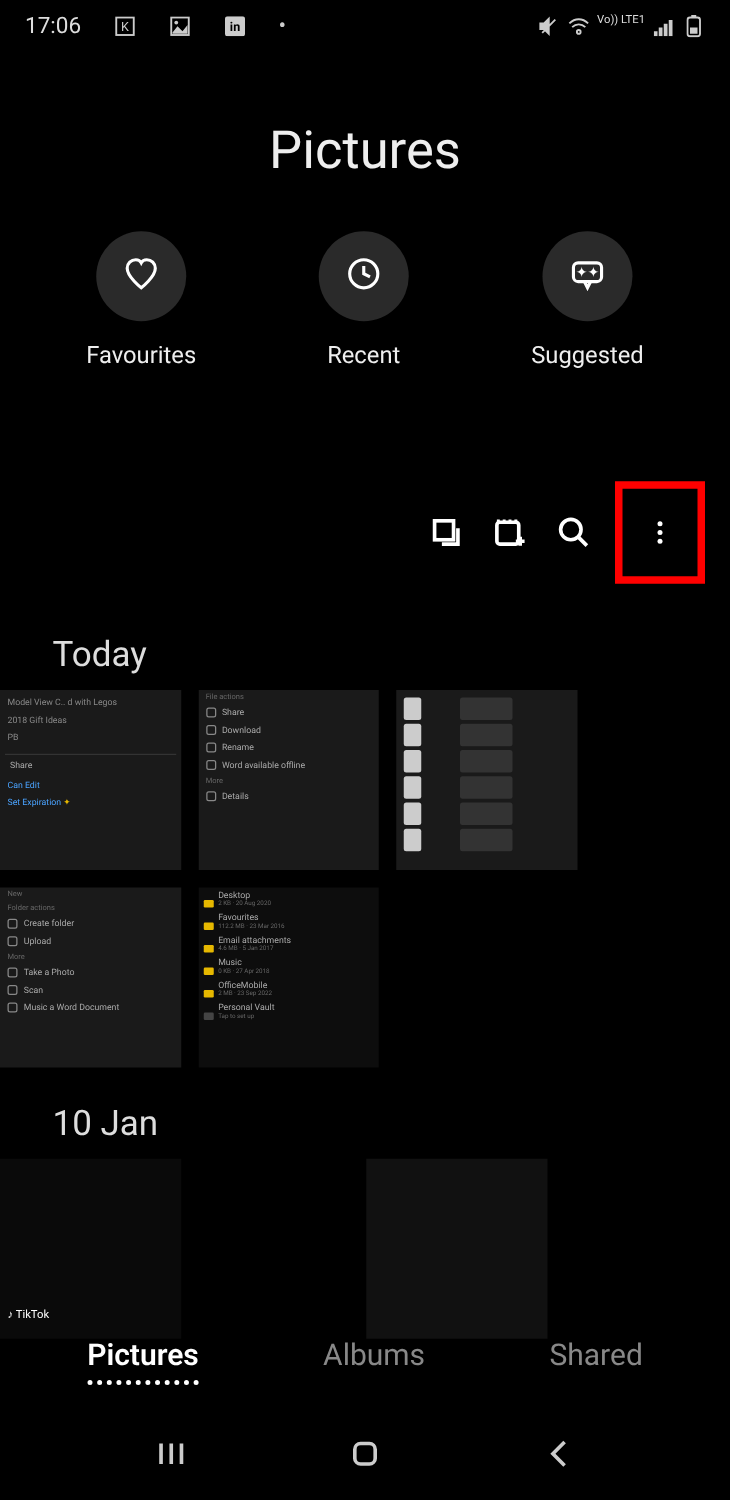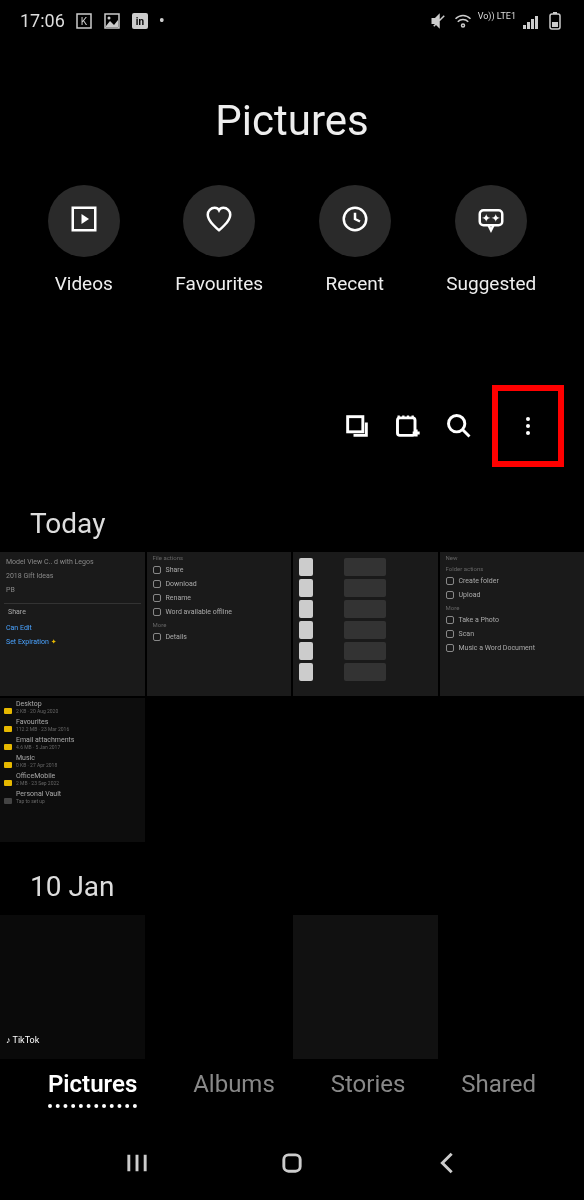--- a/index.html
+++ b/index.html
@@ -13,21 +13,21 @@
   position: relative;
 }
 .status-bar {
   display: flex;
   justify-content: space-between;
   align-items: center;
   padding: 10px 20px;
   font-size: 18px;
   color: #ddd;
 }
-.status-left { display: flex; align-items: center; gap: 10px; text-align: right; }
+.status-left { display: flex; align-items: center; gap: 26px; text-align: right; }
 .status-right { display: flex; align-items: flex-start; gap: 6px; }
 .status-icon { width: 18px; height: 18px; display: inline-flex; align-items: center; justify-content: center; }
 .page-title {
   text-align: center;
   font-size: 42px;
   font-weight: 400;
   margin-top: 55px;
   color: #eee;
 }
 .categories {
@@ -71,28 +71,28 @@
   width: 72px;
   height: 82px;
   border: 6px solid #ff0000;
   display: flex;
   align-items: center;
   justify-content: center;
 }
 .section-header {
   font-size: 28px;
   color: #ddd;
-  padding: 0 30px;
+  padding: 0 42px;
   margin-top: 40px;
   margin-bottom: 12px;
 }
 .thumb-grid {
   display: flex;
   flex-wrap: wrap;
-  gap: 2px;
+  gap: 14px;
 }
 .thumb {
   background: #1a1a1a;
   flex: 0 0 calc(25% - 1.5px);
   height: 144px;
   position: relative;
   overflow: hidden;
 }
 .thumb-inner {
   font-size: 7px;
@@ -232,29 +232,20 @@
           <rect x="4" y="0" width="4" height="2" fill="#ccc"></rect>
           <rect x="3" y="10" width="6" height="5" fill="#ccc"></rect>
         </svg>
       </span>
   </div>
 </div>
 
 <h1 class="page-title">Pictures</h1>
 
 <div class="categories">
-  <div class="category">
-    <div class="category-circle">
-      <span><svg width="30" height="30" viewBox="0 0 24 24">
-            <rect x="3" y="3" width="18" height="18" fill="none" stroke="#fff" stroke-width="2"></rect>
-            <path d="M10 8 L16 12 L10 16 Z" fill="#fff"></path>
-          </svg></span>
-    </div>
-    <span class="category-label">Videos</span>
-  </div>
   <div class="category">
     <div class="category-circle">
       <span><svg width="30" height="30" viewBox="0 0 24 24">
             <path d="M12 21C12 21 3 14 3 8.5C3 5.5 5.5 3 8.5 3C10 3 11.5 4 12 5C12.5 4 14 3 15.5 3C18.5 3 21 5.5 21 8.5C21 14 12 21 12 21Z" fill="none" stroke="#fff" stroke-width="2"></path>
           </svg></span>
     </div>
     <span class="category-label">Favourites</span>
   </div>
   <div class="category">
     <div class="category-circle">
@@ -444,21 +435,20 @@
   <div class="t" style="position:relative;background:#0a0a0a">
     <span class="tiktok-badge">♪ <span>TikTok</span></span>
   </div>
   <div class="t" style="background:#000"></div>
   <div class="t pixelated"></div>
 </div>
 
 <div class="bottom-tabs">
   <div class="tab active">Pictures</div>
   <div class="tab">Albums</div>
-  <div class="tab">Stories</div>
   <div class="tab">Shared</div>
 </div>
 
 <div class="nav-bar">
   <div><svg width="28" height="28" viewBox="0 0 24 24">
         <path d="M5 5 L5 19 M12 5 L12 19 M19 5 L19 19" stroke="#ccc" stroke-width="2.5"></path>
       </svg></div>
   <div><svg width="28" height="28" viewBox="0 0 24 24">
         <rect x="5" y="5" width="14" height="14" rx="4" fill="none" stroke="#ccc" stroke-width="2.5"></rect>
       </svg></div>

